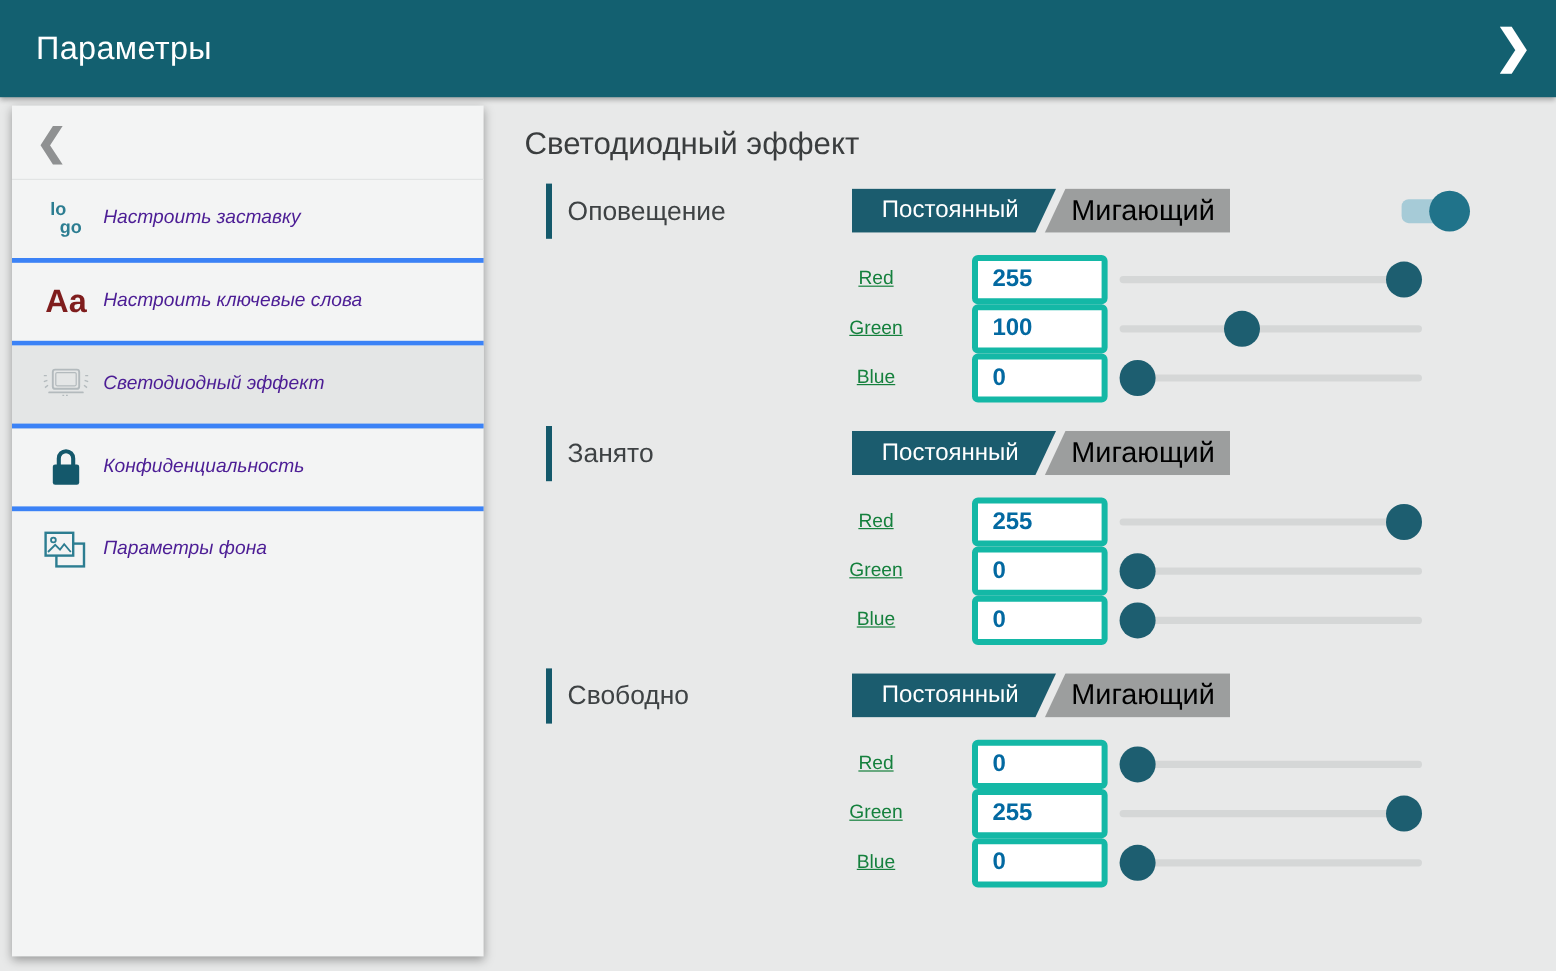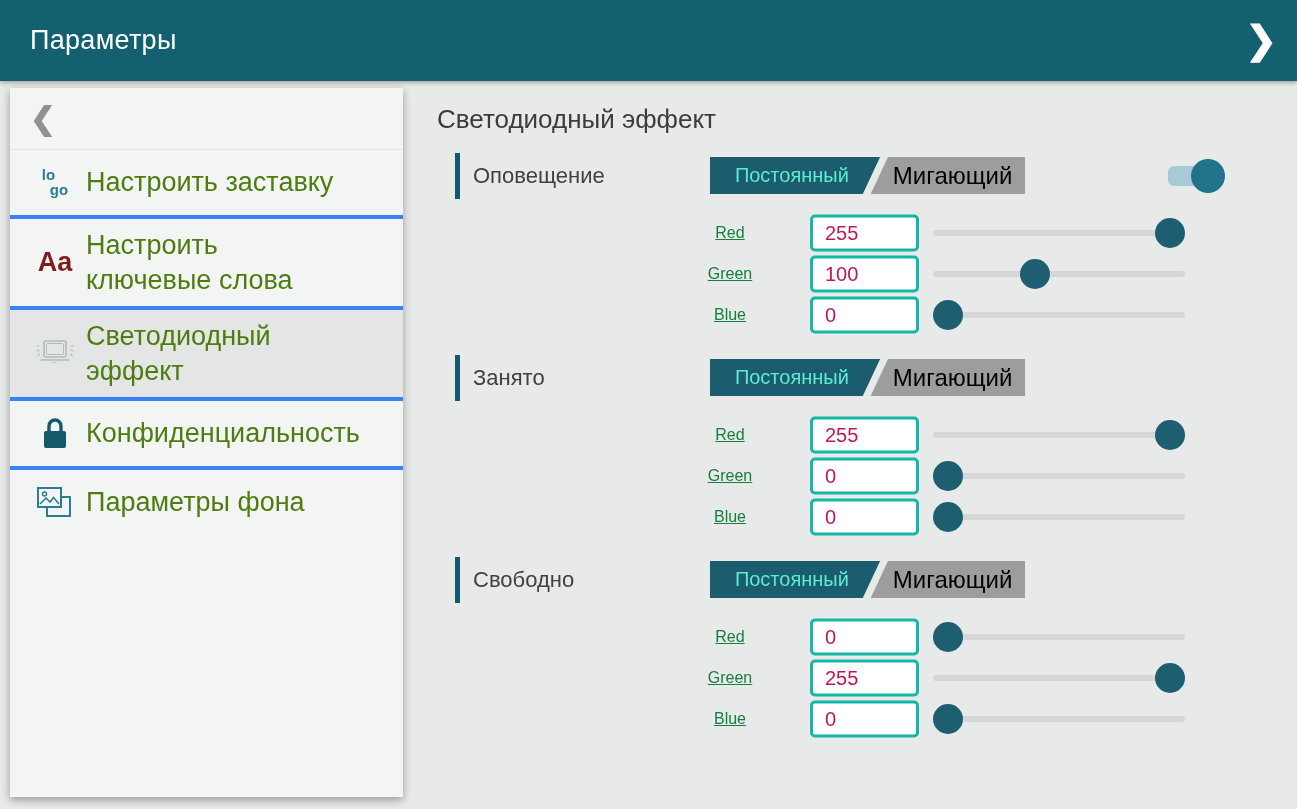--- a/index.html
+++ b/index.html
@@ -29,63 +29,63 @@
     border-bottom:1px solid #e2e4e4; cursor:pointer;
   }
   .back-icon { color:#8f9192; font-size:31px; font-weight:bold; }
   .item {
     display:flex; align-items:center; min-height:65px;
     padding:0 10px 0 14px; cursor:pointer;
   }
   .item.bordered { border-bottom:4px solid #3b82f6; }
   .item.selected { background:#e4e6e6; }
   .item-icon { width:62px; flex:0 0 62px; display:flex; justify-content:center; align-items:center; }
-  .item-label { font-size:27px; color:#4d7c0f; line-height:1.28; max-width:258px; padding:9px 0; }
+  .item-label { font-size:16px; color:#4c1d95; line-height:1.28; max-width:258px; padding:9px 0;font-style:italic; }
   
   .logo-icon { color:#2c7d91; font-size:15px; font-weight:bold; line-height:.95; }
   .logo-icon .l2 { display:block; margin-left:8px; }
   .aa-icon { color:#7f1d1d; font-size:27px; font-weight:bold; }
   
   .main { position:absolute; left:403px; top:69px; right:0; bottom:0; padding:35px 0 0 34px; }
   .page-title { margin:0 0 19px 0; font-size:26px; font-weight:400; color:#3a3d3e; line-height:30px; }
   .section { margin-bottom:20px; }
   .sec-header { position:relative; height:46px; }
   .sec-bar { position:absolute; left:18px; top:0; width:5px; height:46px; background:#14596b; }
   .sec-label { position:absolute; left:36px; top:50%; transform:translateY(-50%); font-size:22px; color:#3e4244; }
   .seg { position:absolute; left:273px; top:4px; width:315px; height:37px; cursor:pointer; }
   .seg-on {
     position:absolute; left:0; top:0; width:100%; height:100%;
     background:#1b5c6e; clip-path:polygon(0 0, 54% 0, 48.5% 100%, 0 100%);
   }
   .seg-on span {
     position:absolute; left:0; top:0; width:52%; line-height:37px;
-    text-align:center; color:#5eead4; font-size:20px;
+    text-align:center; color:#ffffff; font-size:20px;
   }
   .seg-off {
     position:absolute; left:0; top:0; width:100%; height:100%;
     background:#9c9e9e; clip-path:polygon(56.5% 0, 100% 0, 100% 100%, 51% 100%);
   }
   .seg-off span {
     position:absolute; left:54%; top:0; width:46%; line-height:37px;
     text-align:center; color:#000000; font-size:24px;
   }
   .toggle { position:absolute; left:731px; top:50%; transform:translateY(-50%); width:57px; height:34px; cursor:pointer; }
   .toggle-track { position:absolute; left:0; top:7px; width:42px; height:20px; border-radius:6px; background:#a6cbd7; }
   .toggle-thumb { position:absolute; right:0; top:0; width:34px; height:34px; border-radius:50%; background:#20738a; }
   .rows { margin-top:13px; }
   .row { position:relative; height:41px; }
   .ch-label {
     position:absolute; left:233px; width:120px; text-align:center;
     top:50%; transform:translateY(-50%); font-size:16px; color:#15803d;text-decoration:underline;
   }
   .ch-input {
     position:absolute; left:373px; top:50%; transform:translateY(-50%);
-    width:87px; height:31px; border:3px solid #14b8a6; border-radius:5px;
-    background:#ffffff; color:#be185d; font-size:20px; padding:0 4px 0 12px;
-    font-family:"Liberation Sans", sans-serif; outline:none;
+    width:87px; height:31px; border:5px solid #14b8a6; border-radius:5px;
+    background:#ffffff; color:#0369a1; font-size:20px; padding:0 4px 0 12px;
+    font-family:"Liberation Sans", sans-serif; outline:none;font-weight:bold;
   }
   .slider { position:absolute; left:496px; top:50%; width:252px; height:30px; transform:translateY(-50%); cursor:pointer; }
   .slider-track { position:absolute; left:0; right:0; top:12px; height:6px; background:#d5d7d7; border-radius:3px; }
   .slider-thumb { position:absolute; top:0; width:30px; height:30px; border-radius:50%; background:#1d5e70; }
   svg { display:block; }
 </style>
 </head>
 <body>
 
 <div class="header">

